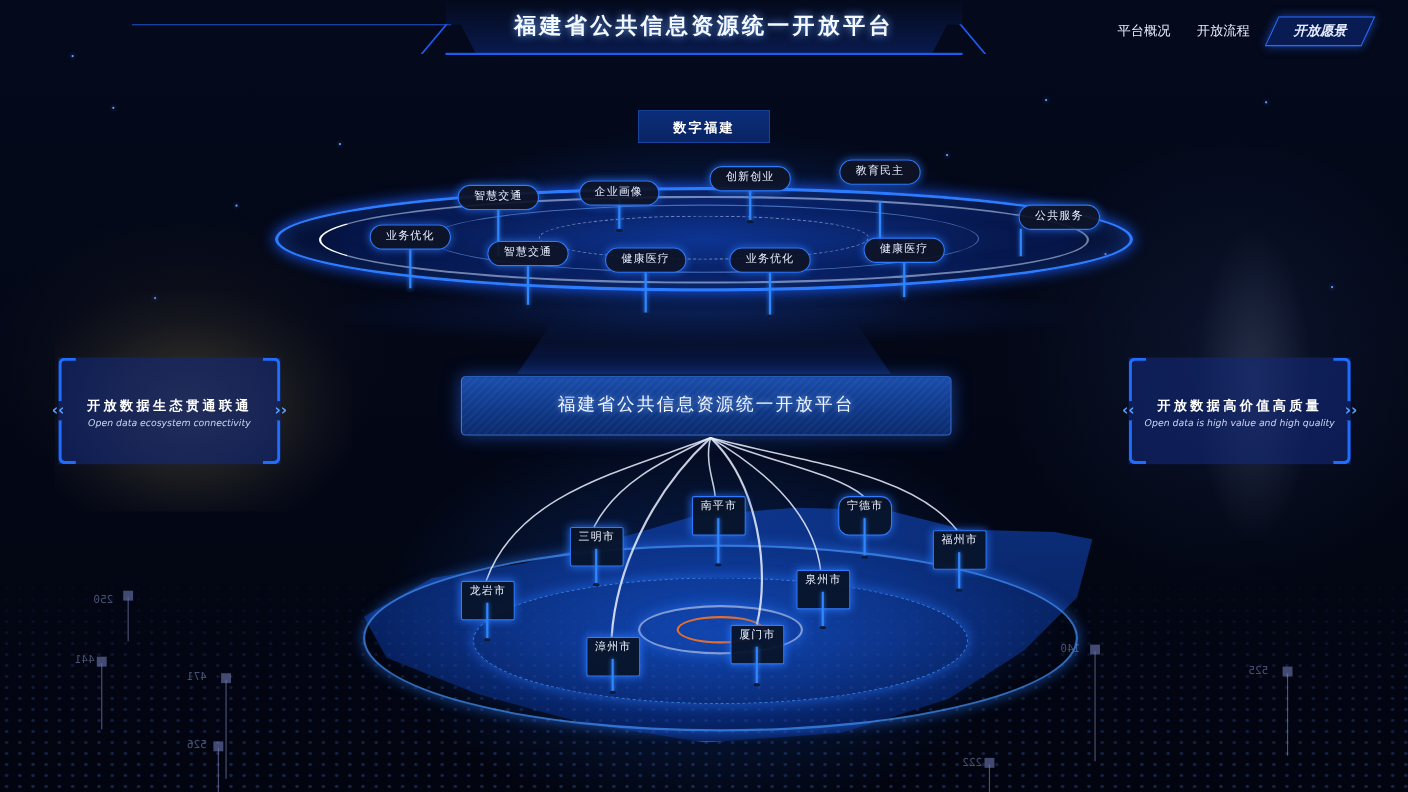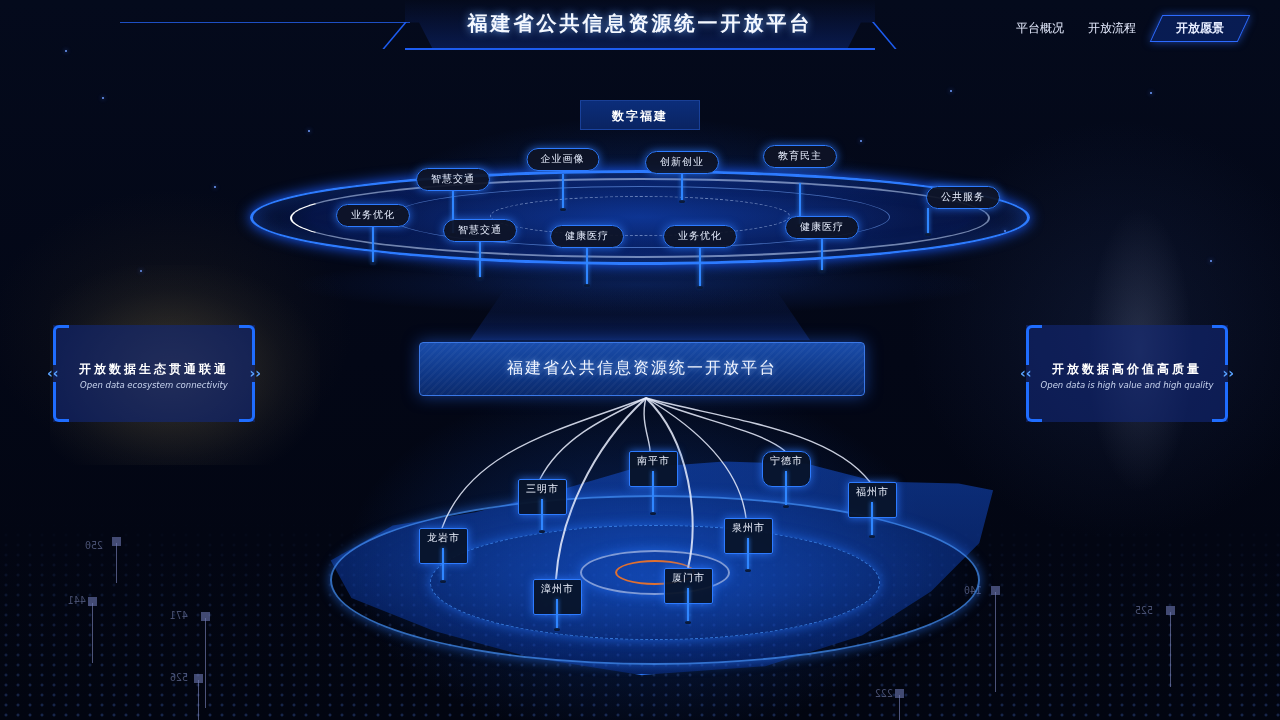--- a/index.html
+++ b/index.html
@@ -39,21 +39,21 @@
   .nav { position: absolute; top: 15px; right: 36px; display: flex; gap: 0; align-items: center; }
   .nav-item { font-size: 12px; color: #e6ecff; padding: 5px 12px; cursor: pointer; }
   .nav-item.active {
     position: relative; width: 88px; text-align: center; margin-left: 8px; font-weight: bold;
   }
   .nav-item.active::before {
     content: ""; position: absolute; inset: 0;
     border: 1.5px solid #2d6bff; background: rgba(12,40,120,0.6);
     transform: skewX(-25deg); box-shadow: 0 0 8px rgba(45,107,255,0.6);
   }
-  .nav-item.active span { position: relative; }
+  .nav-item.active span { position: relative; font-style: italic; }
 
   
   .ring-wrap { position: absolute; left: 250px; top: 160px; width: 780px; height: 130px; }
   .ring { position: absolute; border-radius: 50%; }
   .ring.r1 { left: 0; top: 10px; width: 780px; height: 95px; border: 3px solid #2d7bff; box-shadow: 0 0 14px #1a5cff, inset 0 0 20px rgba(30,100,255,0.4); background: radial-gradient(ellipse at center, rgba(18,70,200,0.55), rgba(10,40,140,0.4) 60%, transparent 72%); }
   .ring.r2 { left: 40px; top: 18px; width: 700px; height: 80px; border: 2px solid rgba(200,220,255,0.55); border-left-color: #fff; }
   .ring.r3 { left: 140px; top: 26px; width: 500px; height: 62px; border: 1px solid rgba(120,170,255,0.55); }
   .ring.r4 { left: 240px; top: 36px; width: 300px; height: 40px; border: 1px dashed rgba(200,220,255,0.5); }
   .ring-under { position: absolute; left: 290px; top: 255px; width: 700px; height: 60px; border-radius: 50%; background: radial-gradient(ellipse, rgba(20,60,160,0.35), transparent 70%); }
 
@@ -180,21 +180,21 @@
 <div class="ring-wrap">
   <div class="ring r1"></div>
   <div class="ring r2"></div>
   <div class="ring r3"></div>
   <div class="ring r4"></div>
 </div>
 <div id="tags">
     <div class="stem" style="left: 452px; top: 190px; height: 44px;"></div>
     <div class="pill" style="left: 453px; top: 168px;">智慧交通</div>
     <div class="stem" style="left: 562px; top: 174px; height: 35px;"></div>
-    <div class="pill" style="left: 563px; top: 148px; padding-left: 13px;">企业画像</div>
+    <div class="pill" style="left: 563px; top: 164px; padding-left: 13px;">企业画像</div>
     <div class="stem" style="left: 681px; top: 173px; height: 28px;"></div>
     <div class="pill" style="left: 682px; top: 151px;">创新创业</div>
     <div class="stem" style="left: 799px; top: 183px; height: 42px;"></div>
     <div class="pill" style="left: 800px; top: 145px;">教育民主</div>
     <div class="stem" style="left: 927px; top: 208px; height: 26px;"></div>
     <div class="pill" style="left: 963px; top: 186px;">公共服务</div>
     <div class="stem" style="left: 372px; top: 226px; height: 37px;"></div>
     <div class="pill" style="left: 373px; top: 204px;">业务优化</div>
     <div class="stem" style="left: 479px; top: 241px; height: 37px;"></div>
     <div class="pill" style="left: 480px; top: 219px;">智慧交通</div>

